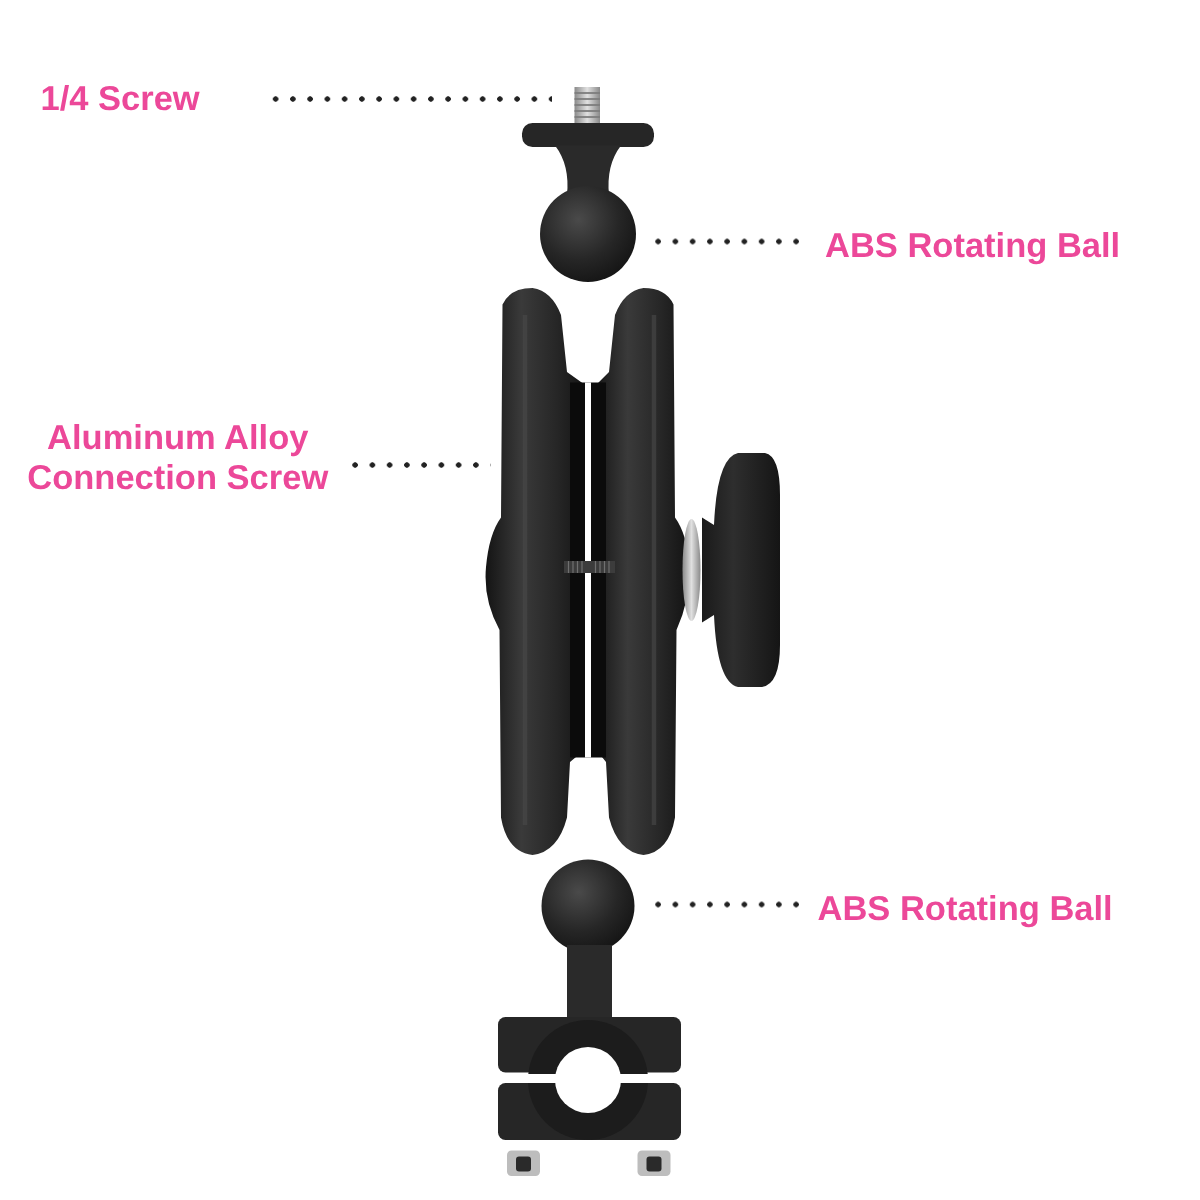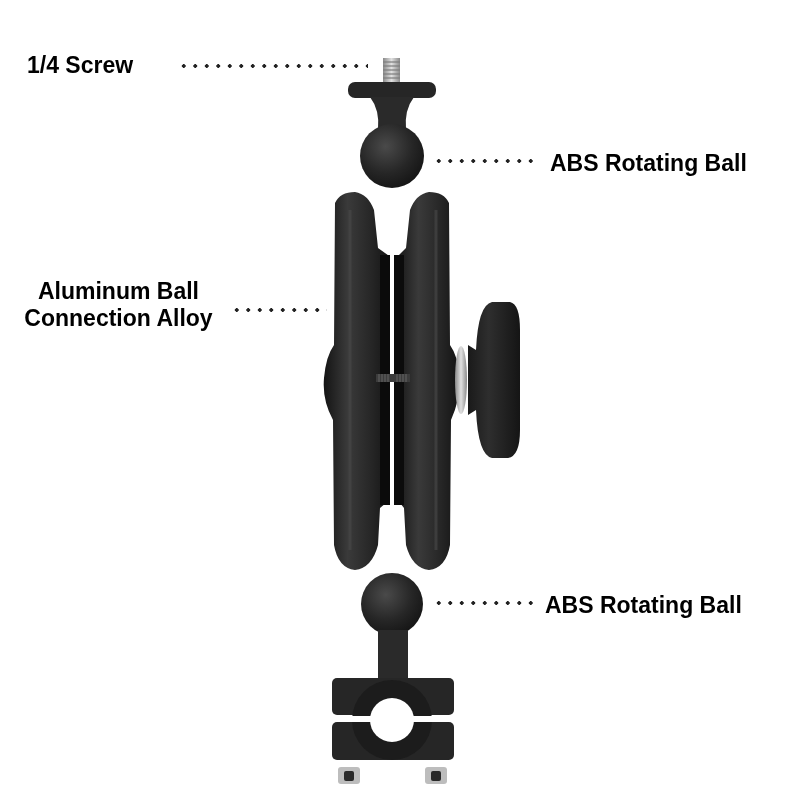--- a/index.html
+++ b/index.html
@@ -1,17 +1,17 @@
 <!DOCTYPE html>
 <html><head>
 <meta charset="utf-8">
 <style>
   html, body { margin:0; padding:0; background:#ffffff; }
   body { width:800px; height:800px; position:relative; overflow:hidden; font-family:"Liberation Sans", sans-serif; }
-  .label { position:absolute; color:#000000; font-weight:bold; font-size:23px; line-height:27px; white-space:nowrap; }
+  .label { position:absolute; color:#ec4899; font-weight:bold; font-size:23px; line-height:27px; white-space:nowrap; }
   .label.center { text-align:center; }
   .dots { position:absolute; height:4px; background-image:radial-gradient(circle, #222 1.6px, transparent 2px); background-size:11.5px 4px; background-repeat:repeat-x; }
   svg.product { position:absolute; left:0; top:0; }
 </style>
 </head>
 <body>
 
 <svg class="product" width="800" height="800" viewBox="0 0 800 800">
   <defs>
     <radialGradient id="ballGrad" cx="0.4" cy="0.35" r="0.7">
@@ -104,19 +104,19 @@
   </g>
 </svg>
 
 <div class="label" style="left:27px; top:52px;">1/4 Screw</div>
 <div class="dots" style="left:178px; top:64px; width:190px;"></div>
 
 <div class="dots" style="left:433px; top:159px; width:100px;"></div>
 <div class="label" style="left:550px; top:150px;">ABS Rotating Ball</div>
 
 <div class="label center" style="left:6px; top:278px; width:225px;">
-  <div>Aluminum Ball</div>
-  <div>Connection Alloy</div>
+  <div>Aluminum Alloy</div>
+  <div>Connection Screw</div>
 </div>
 <div class="dots" style="left:231px; top:308px; width:96px;"></div>
 
 <div class="dots" style="left:433px; top:601px; width:100px;"></div>
 <div class="label" style="left:545px; top:592px;">ABS Rotating Ball</div>
 
 </body></html>

